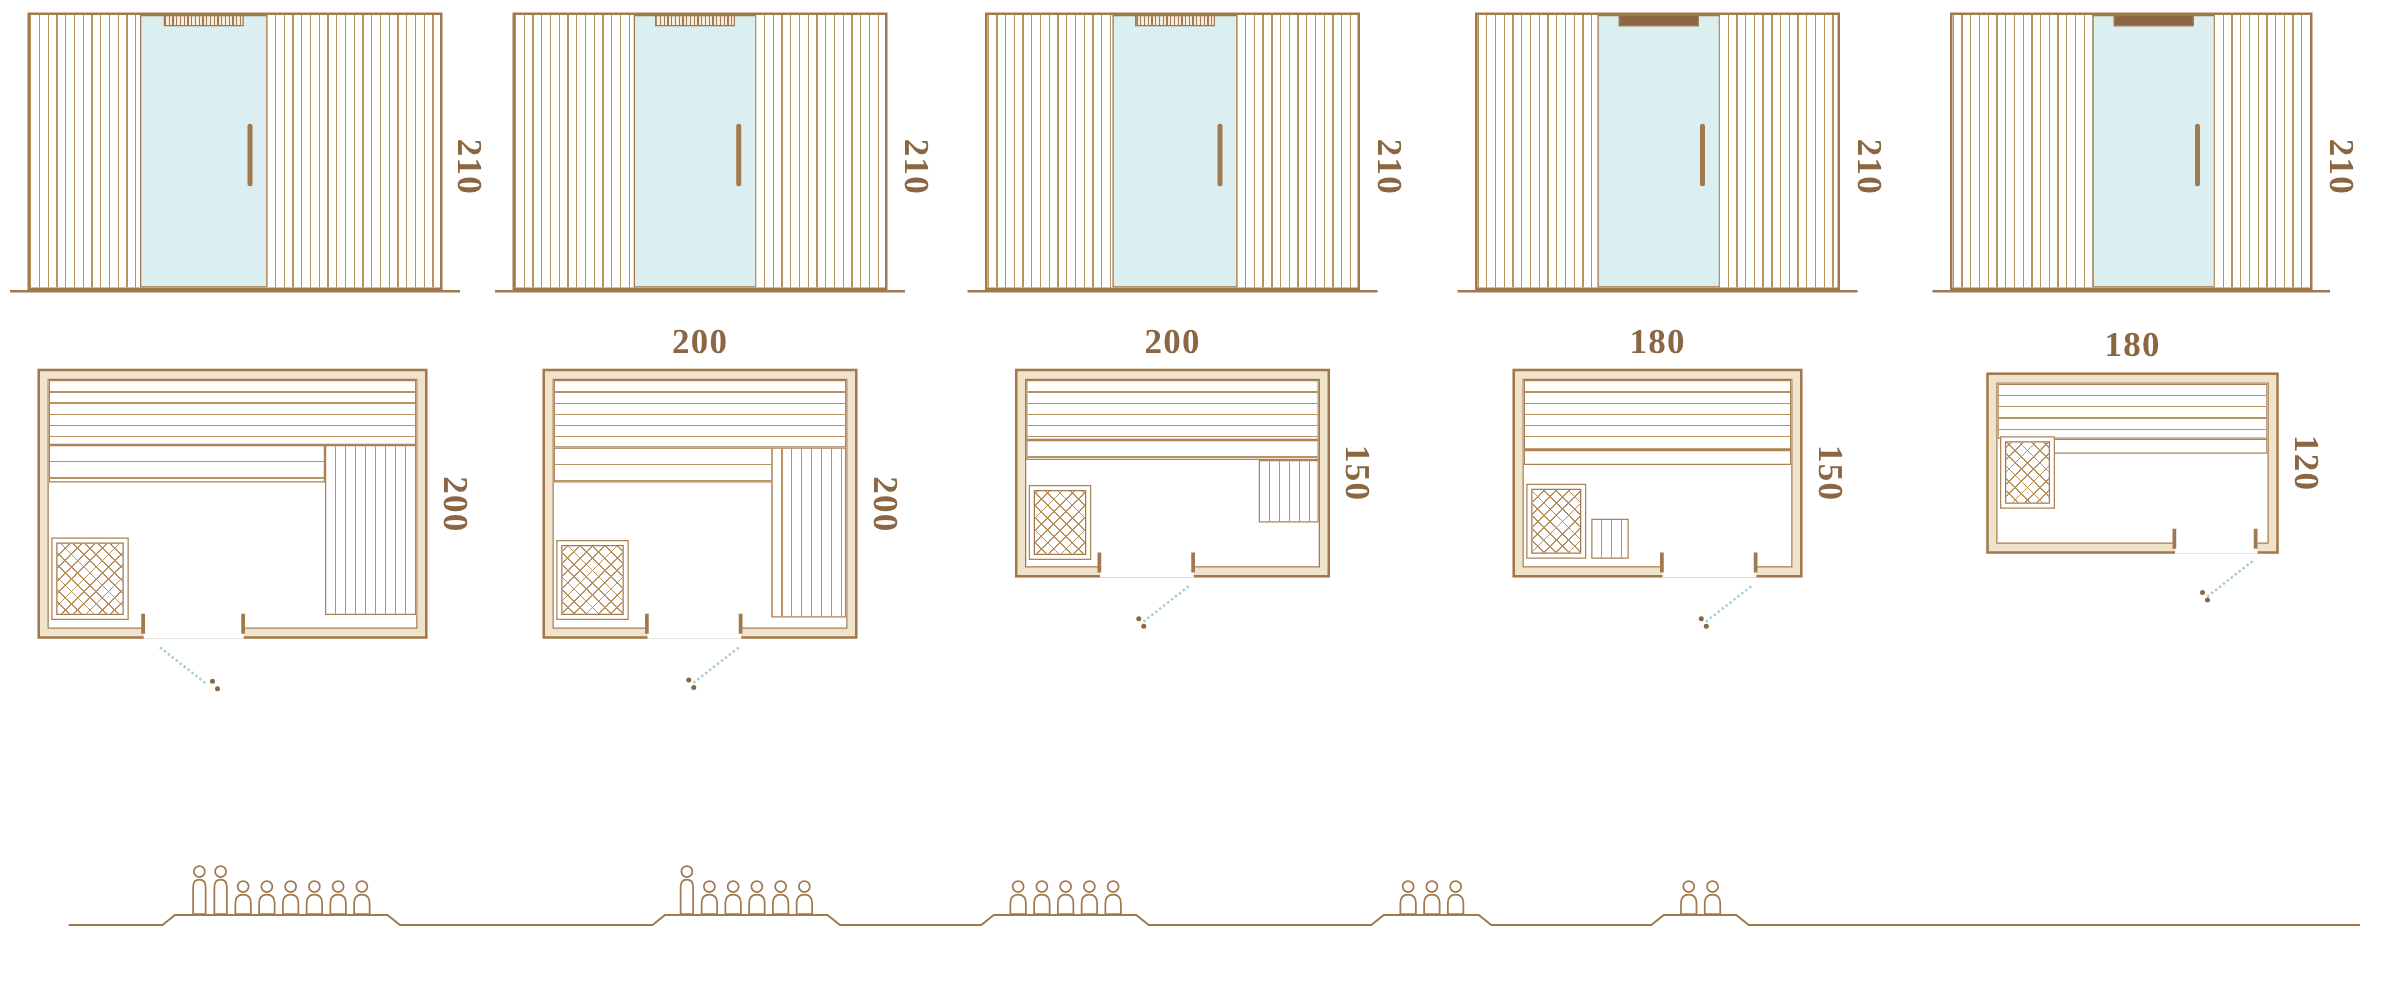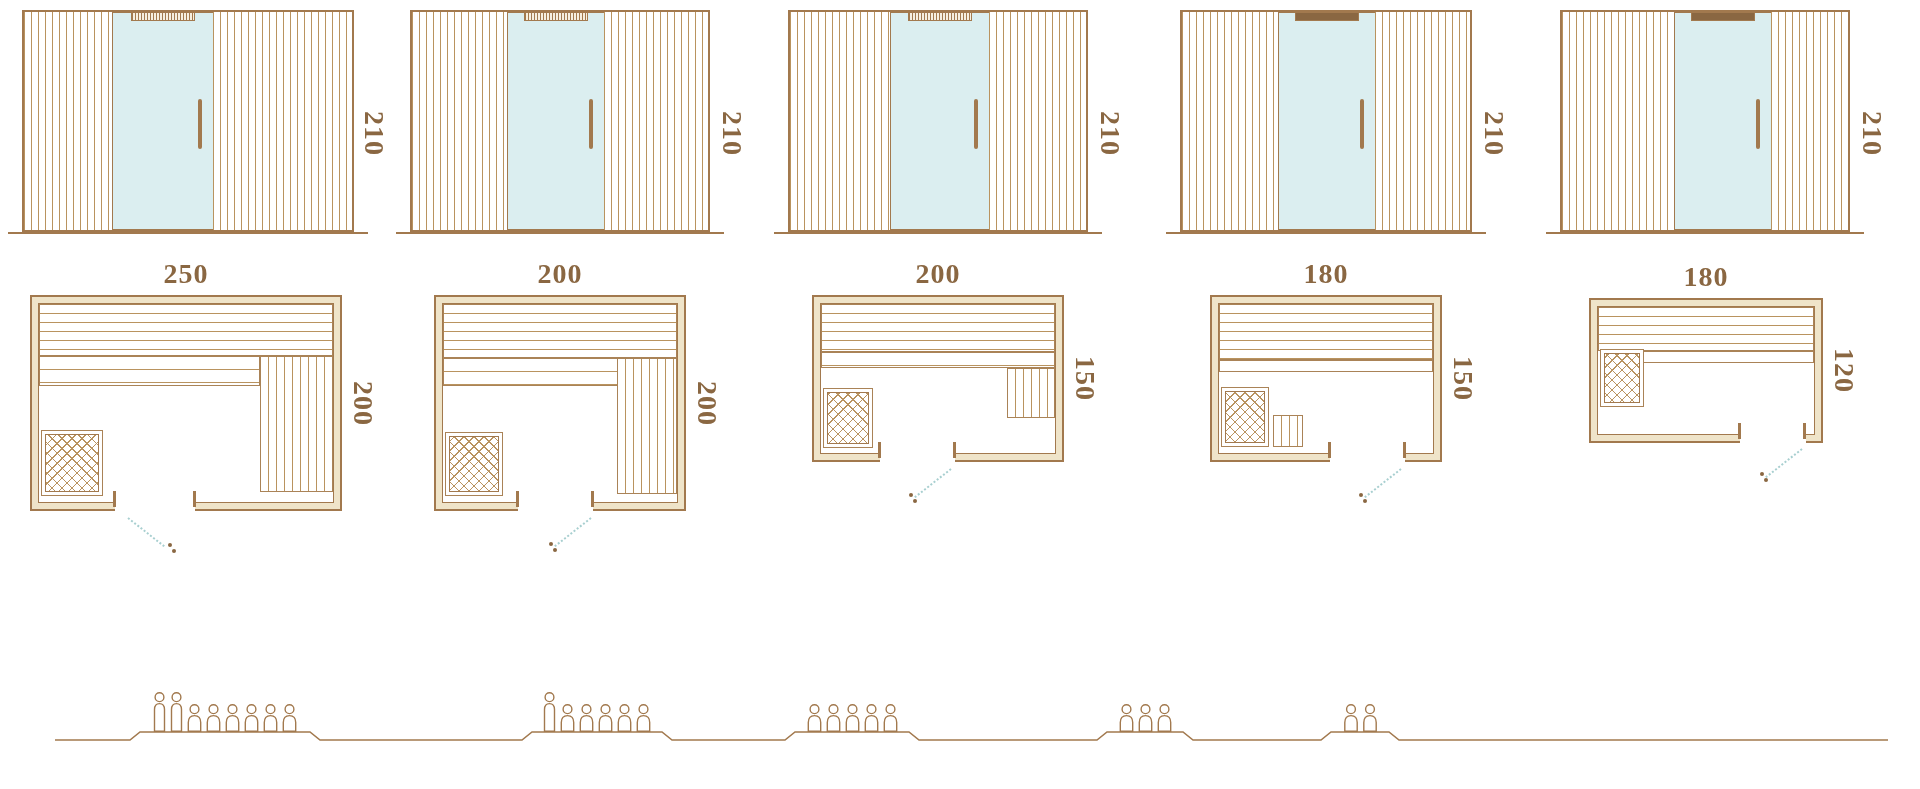--- a/index.html
+++ b/index.html
@@ -182,21 +182,20 @@
     <div class="elev">
       <div class="panel left"></div>
       <div class="door">
         <div class="handle"></div>
       </div>
       <div class="panel right"></div>
       <div class="vent"></div>
     </div>
     <div class="gline"></div>
     <div class="dim dim-h">210</div>
-    <div class="dim dim-w">250</div>
     <div class="plan">
       <div class="plan-inner">
         <div class="bench hslat tier1"></div>
         <div class="bench hslat2 tier2"></div>
         <div class="bench vslat vbench"></div>
         <div class="heater-wrap">
           <div class="heater"></div>
         </div>
       </div>
       <div class="gap"></div>

